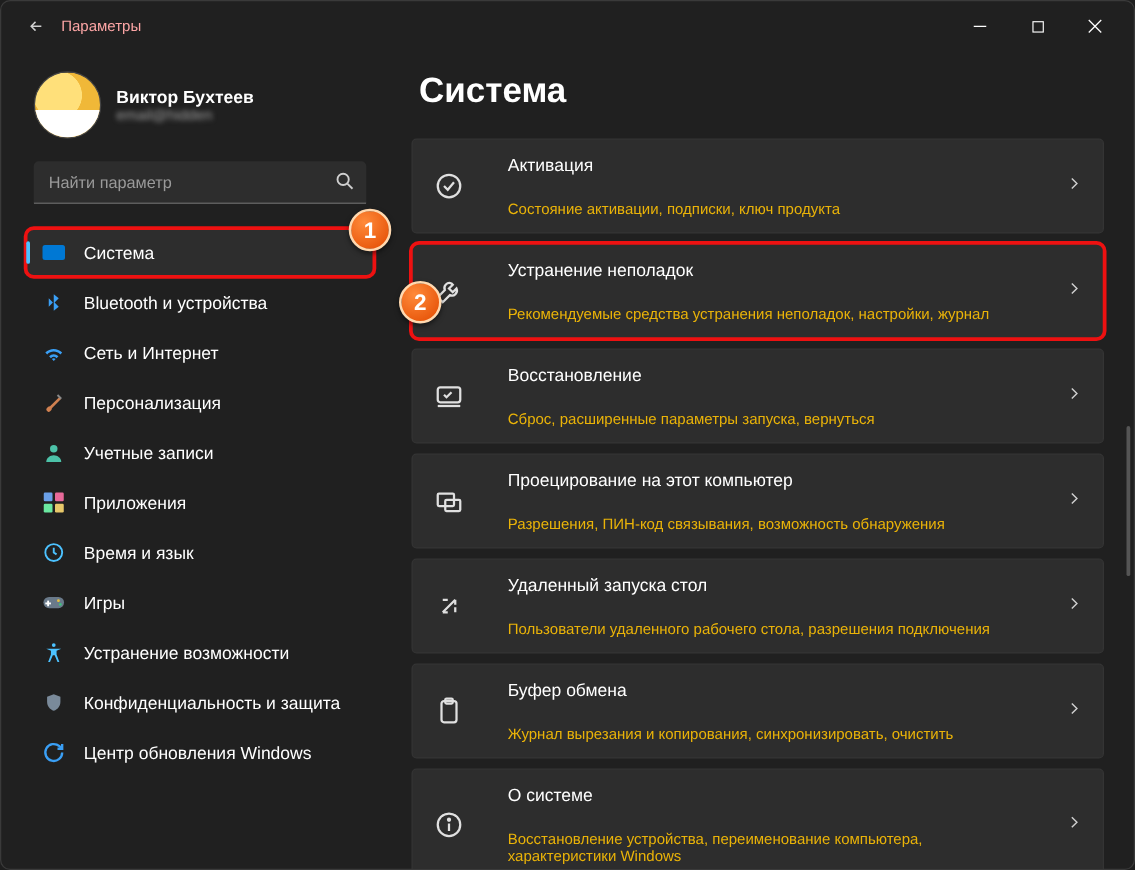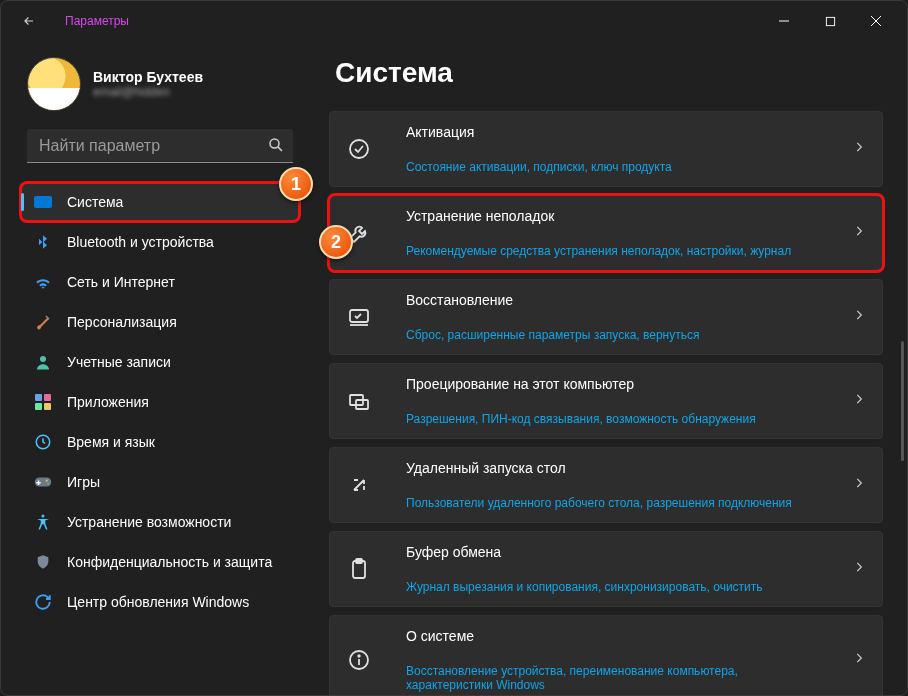--- a/index.html
+++ b/index.html
@@ -1,54 +1,54 @@
 <!DOCTYPE html>
 <html><head>
 <meta charset="utf-8">
 <style>
   * { box-sizing: border-box; margin: 0; padding: 0; font-family: "Segoe UI", Arial, sans-serif; }
   body { background: #1e1e1e; width: 908px; height: 696px; overflow: hidden; color: #ffffff; }
   .window { width: 908px; height: 696px; background: #202020; border: 1px solid #3a3a3a; border-radius: 8px; position: relative; }
 
   .titlebar { display: flex; align-items: center; height: 40px; padding: 0 8px; }
   .back-btn { width: 32px; height: 32px; display:flex; align-items:center; justify-content:center; color:#cfcfcf; margin-left:4px;}
-  .titlebar-title { font-size: 12px; color: #d946ef; margin-left: 20px; }
+  .titlebar-title { font-size: 12px; color: #fca5a5; margin-left: 4px; }
   .win-controls { margin-left: auto; display: flex; }
   .win-ctrl { width: 46px; height: 32px; display:flex; align-items:center; justify-content:center; color:#ffffff; }
   .win-ctrl svg { stroke: #ffffff; }
 
   .content { display: flex; height: calc(100% - 40px); }
 
   .sidebar { width: 310px; padding: 10px 12px 10px 20px; display:flex; flex-direction:column; }
   .profile { display:flex; align-items:center; gap: 12px; margin: 6px 6px 18px 6px; }
   .avatar { width:54px; height:54px; border-radius:50%; background: radial-gradient(circle at 35% 35%, #ffe07a 0 40%, #f0b838 41% 100%); position:relative; overflow:hidden; border:1px solid #444;}
   .avatar::after{content:""; position:absolute; bottom:0; left:0; right:0; height:22px; background:#fff;}
   .profile-name { font-size:14px; font-weight:600; }
   .profile-email { font-size:12px; color:#9a9a9a; filter: blur(2px); }
 
   .search { position:relative; margin: 0 6px 18px 6px; }
-  .search input { width:100%; height:34px; background:#2d2d2d; border:none; border-bottom:1px solid #8a8a8a; border-radius:4px 4px 0 0; color:#cfcfcf; padding:0 34px 0 12px; font-size:16px; outline:none;}
+  .search input { width:100%; height:34px; background:#2d2d2d; border:none; border-bottom:1px solid #8a8a8a; border-radius:4px 4px 0 0; color:#cfcfcf; padding:0 34px 0 12px; font-size:13px; outline:none;}
   .search input::placeholder{ color:#9a9a9a; }
   .search .sicon { position:absolute; right:8px; top:7px; color:#cfcfcf; }
 
   .nav { display:flex; flex-direction:column; gap:2px; margin-top:2px;}
   .nav-item { display:flex; align-items:center; gap:14px; height:38px; padding:0 12px; border-radius:4px; font-size:14px; color:#ffffff; position:relative;}
   .nav-item .nicon { width:20px; height:20px; display:flex; align-items:center; justify-content:center; }
   .nav-item.selected { background:#2d2d2d; }
   .nav-item.selected::before { content:""; position:absolute; left:0px; top:10px; bottom:10px; width:3px; background:#4cc2ff; border-radius:2px; }
 
   .main { flex:1; padding: 12px 24px 12px 18px; overflow-y:auto; position:relative;}
   .main h1 { font-size:28px; font-weight:600; margin: 4px 0 22px 6px; }
 
   .cards { display:flex; flex-direction:column; gap:8px; }
   .card { display:flex; align-items:center; gap:34px; background:#2d2d2d; border:1px solid #343434; border-radius:4px; padding:12px 16px; min-height:62px; }
   .card .cicon { width:26px; height:26px; display:flex; align-items:center; justify-content:center; color:#e0e0e0; flex-shrink:0;}
   .card .ctext { flex:1; }
   .card .ctitle { font-size:14px; color:#ffffff; }
-  .card .cdesc { font-size:12px; color:#0ea5e9; margin-top:20px;}
+  .card .cdesc { font-size:12px; color:#eab308; margin-top:20px;}
   .card .chev { color:#cfcfcf; }
 
   .hl-red { outline: 3px solid #e11; outline-offset: -1px; border-radius:6px; }
   .marker { position:absolute; width:34px; height:34px; border-radius:50%; background: radial-gradient(circle at 35% 30%, #ff8a3a, #e24a00); border:2px solid #ffd9b0; color:#fff; font-weight:700; font-size:18px; display:flex; align-items:center; justify-content:center; box-shadow: 0 2px 4px rgba(0,0,0,.5); z-index:10;}
 
   
   .ic-sys   { background:#0078d4; width:18px; height:12px; border-radius:2px;}
   .ic-bt    { color:#3a9ff5;}
   .ic-net   { color:#3a9ff5;}
   .ic-pers  { width:18px; height:18px;}

